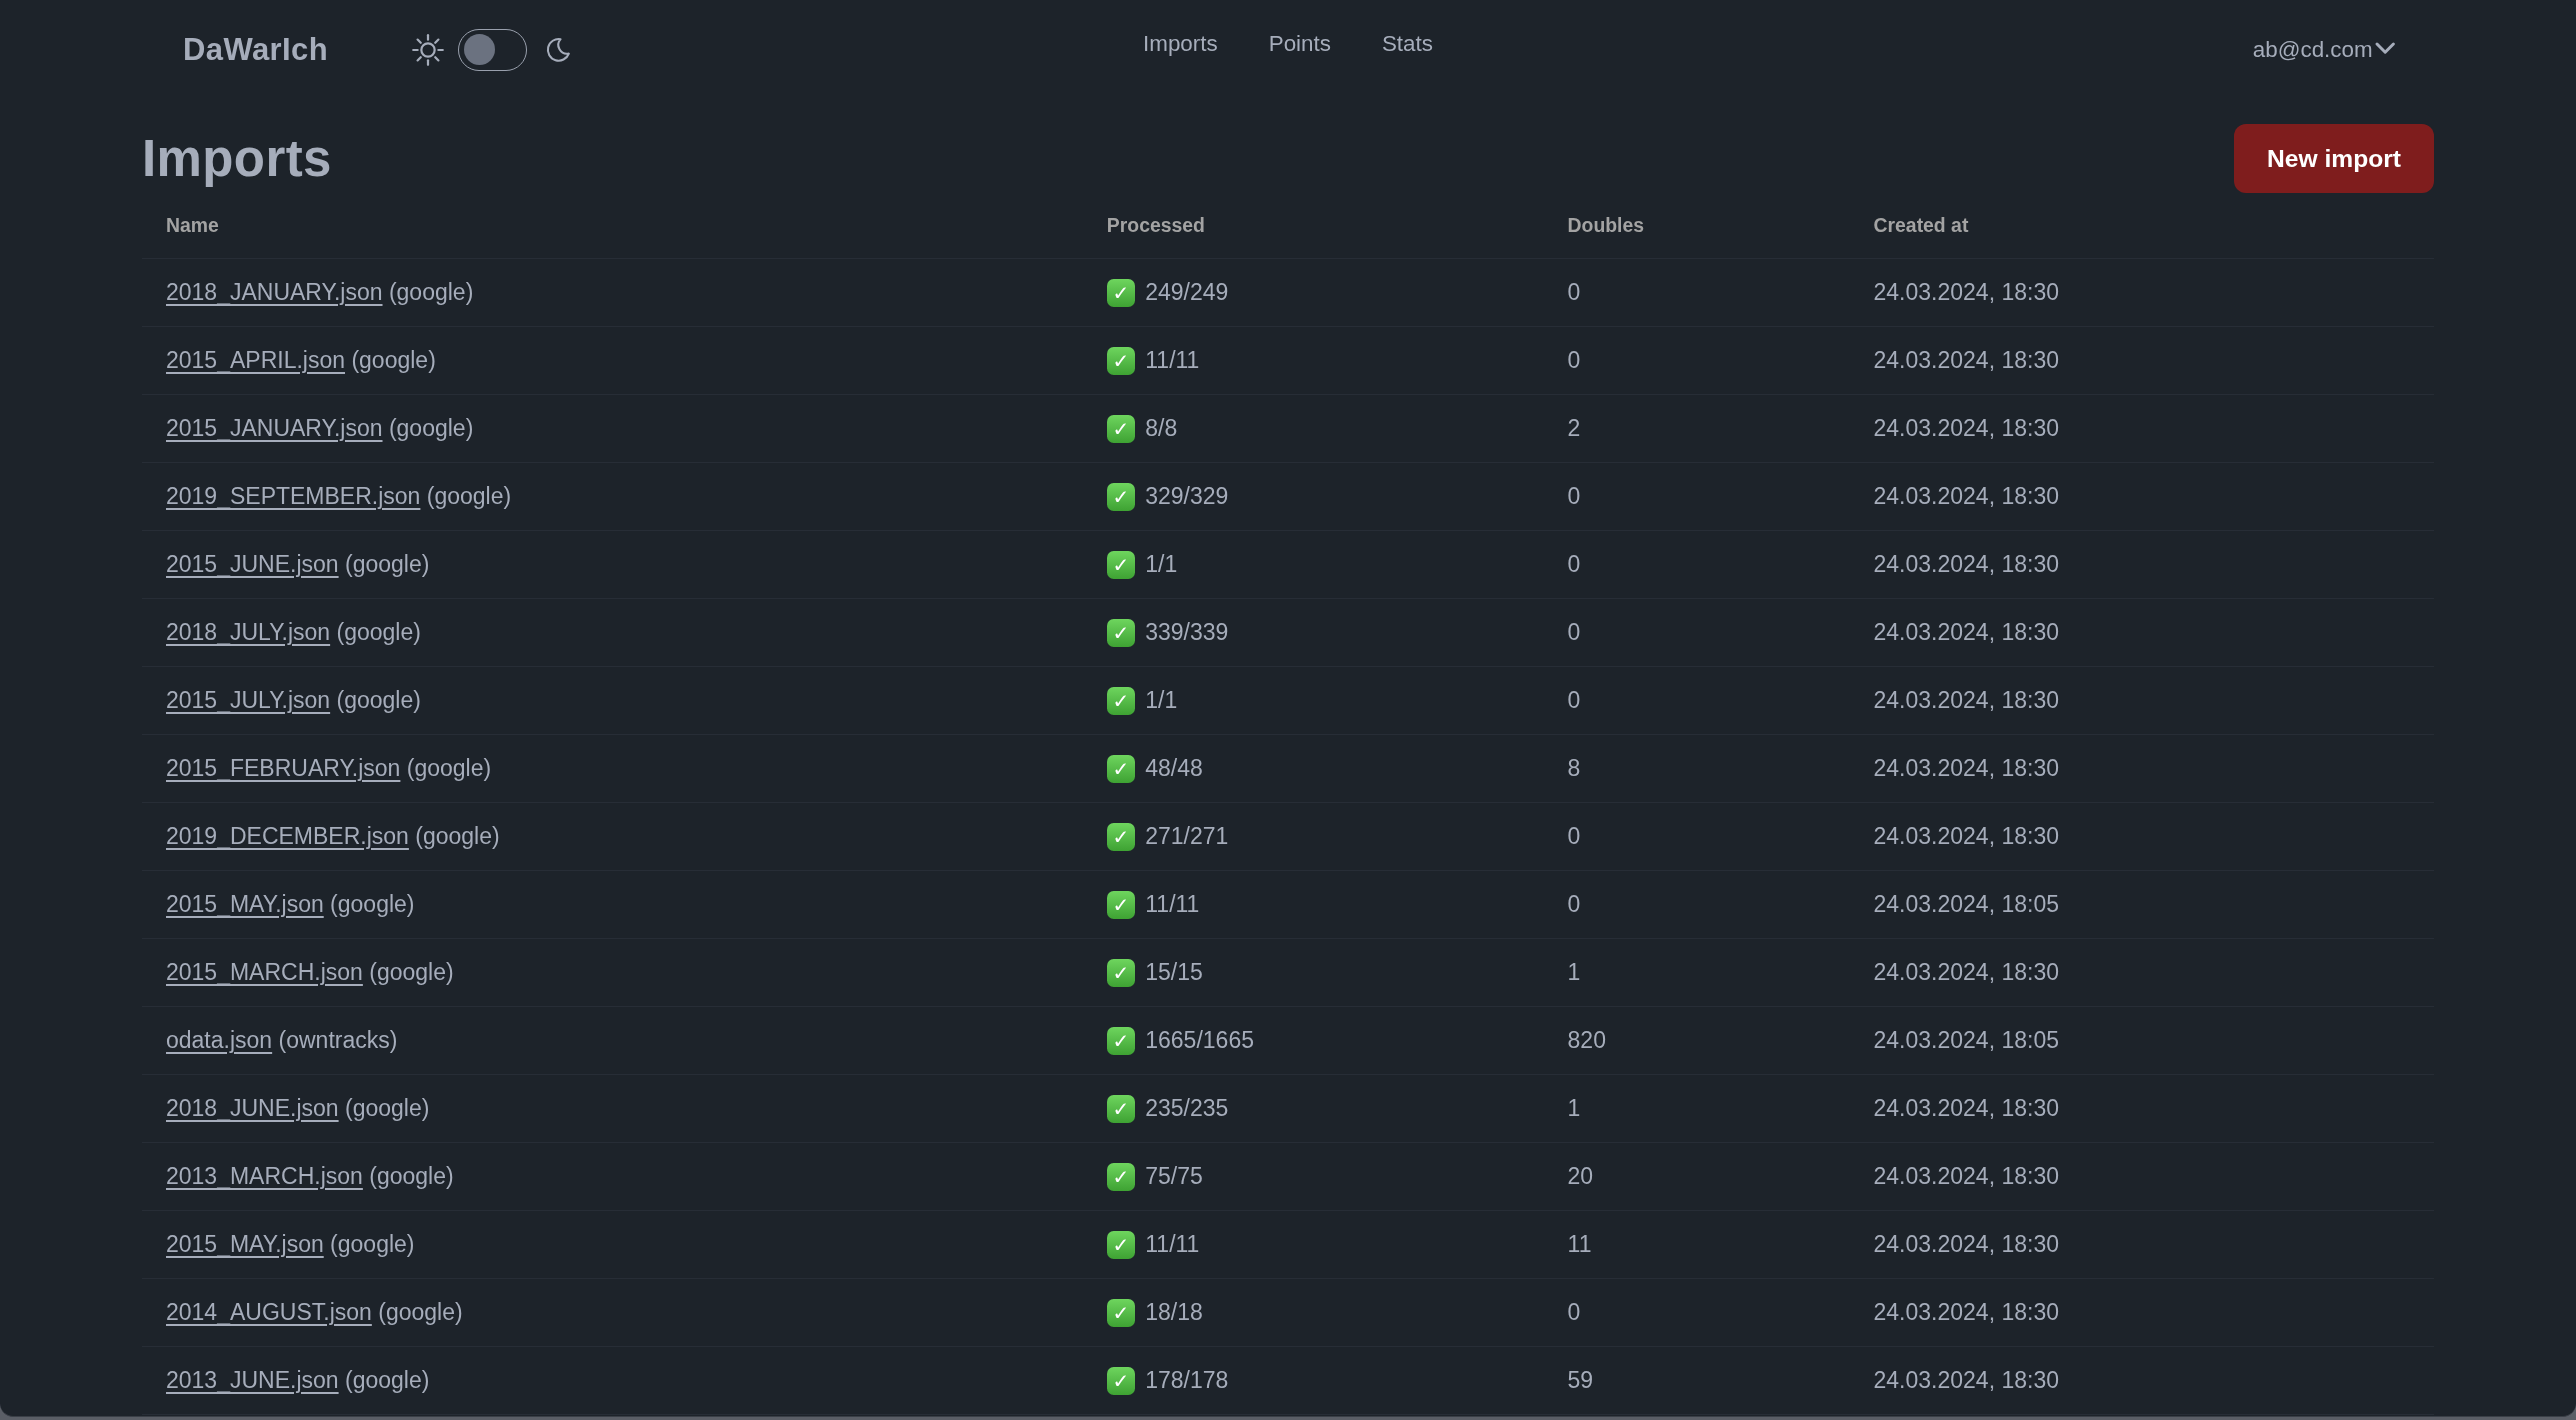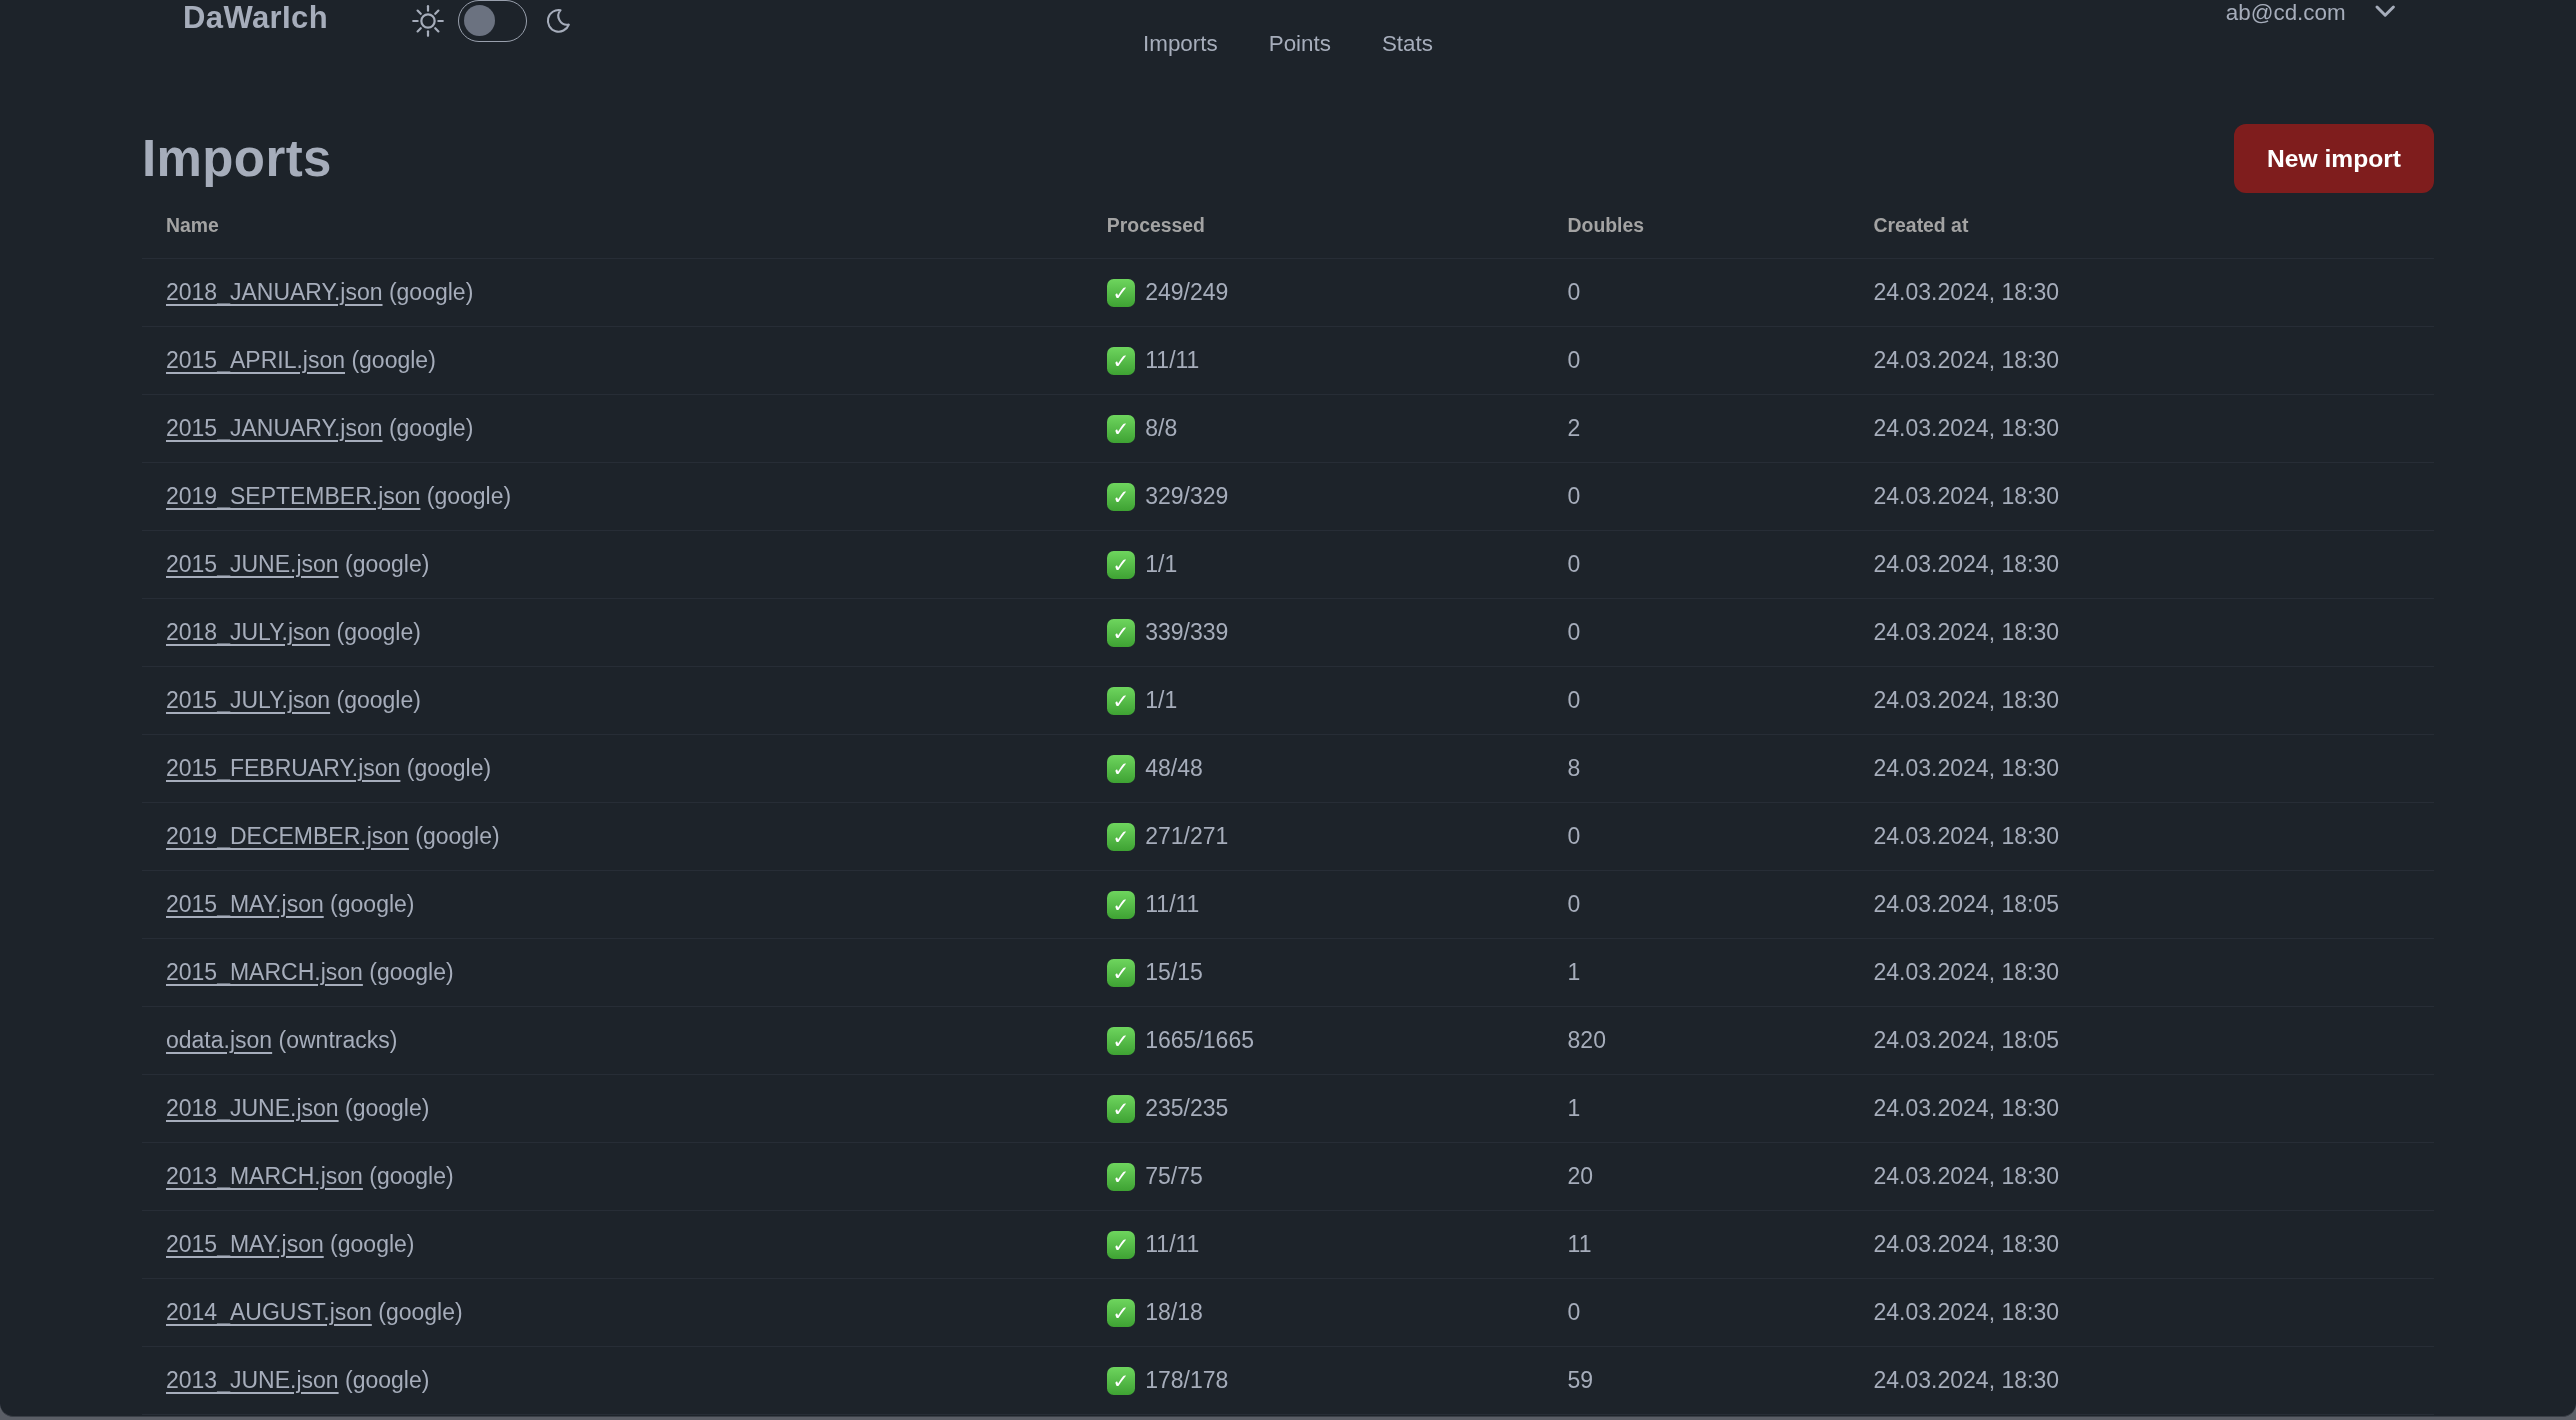--- a/index.html
+++ b/index.html
@@ -9,41 +9,41 @@
     font-family:"Liberation Sans","DejaVu Sans",sans-serif;
     -webkit-font-smoothing:antialiased;
   }
   .window{
     position:absolute;top:0;left:0;width:2576px;height:1417px;
     background:#1d232a;border-radius:0 0 13.4px 13.4px;overflow:hidden;
     border-bottom:1.5px solid #3a3f47;box-sizing:border-box;
   }
   
   .navbar{
-    position:relative;display:flex;align-items:flex-start;
-    height:88px;padding:0 180px 0 183px;box-sizing:border-box;
+    position:relative;display:flex;align-items:center;
+    height:88px;padding:12px 180px 0 183px;box-sizing:border-box;
   }
   .logo{font-size:31px;font-weight:700;color:#a6adbb;letter-spacing:0.4px;}
   .theme-toggle{display:flex;align-items:center;gap:13.4px;margin-left:83px;}
   .theme-toggle svg{display:block;}
   .toggle-pill{
     position:relative;width:69px;height:42px;border:1.5px solid #99a0ad;
     border-radius:21px;box-sizing:border-box;background:transparent;cursor:pointer;
   }
   .toggle-knob{
     position:absolute;left:4.5px;top:3.7px;width:31px;height:31px;border-radius:50%;
     background:#6b7280;
   }
   .nav-center{
     position:absolute;left:50%;top:0;height:88px;transform:translateX(-50%);
     display:flex;align-items:center;gap:51px;
   }
   .nav-link{font-size:22.4px;color:#a6adbb;text-decoration:none;cursor:pointer;}
   .user-menu{
-    margin-left:auto;display:flex;align-items:center;gap:28px;cursor:pointer;
+    margin-left:auto;display:flex;align-items:center;gap:1px;cursor:pointer;
   }
   .user-email{font-size:22.4px;color:#a6adbb;}
   
   .content{padding:0 142px;}
   .page-header{
     display:flex;align-items:center;justify-content:space-between;
     margin-top:36px;height:69px;
   }
   .page-title{
     margin:0;font-size:51px;font-weight:800;color:#a6adbb;line-height:1;

